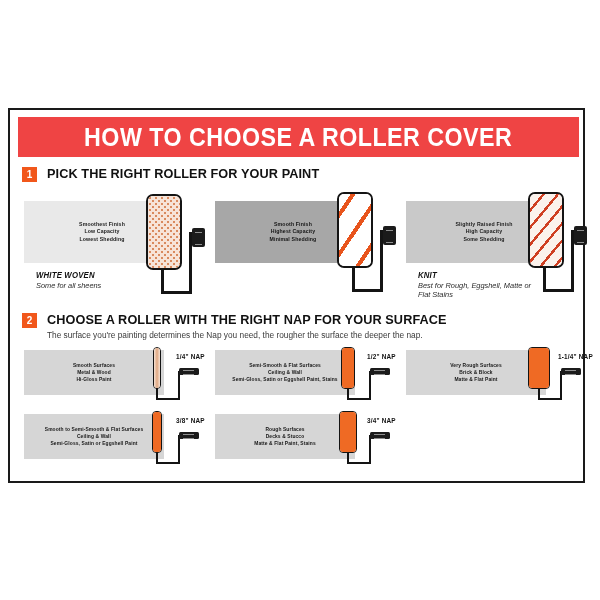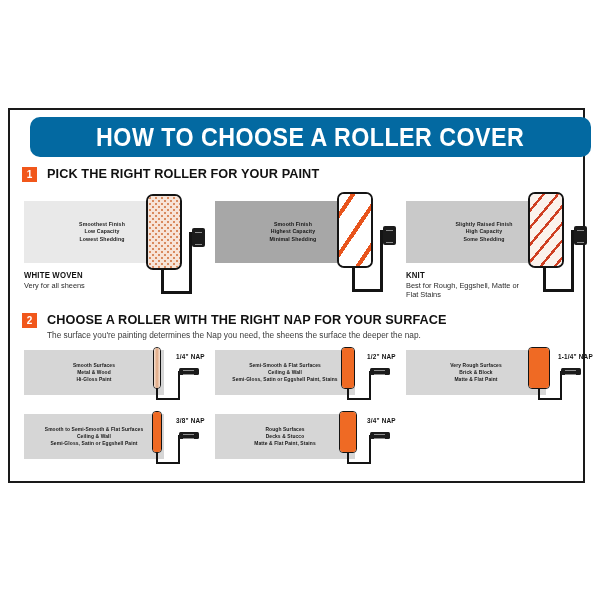--- a/index.html
+++ b/index.html
@@ -13,26 +13,25 @@
     position:absolute;
     left:8px; top:108px;
     width:577px; height:375px;
     background:#ffffff;
     border:2px solid #1a1a1a;
     box-sizing:border-box;
   }
   
   .header-bar{
     position:absolute;
-    left:20px; top:7px;
+    left:8px; top:7px;
     width:561px; height:40px;
-    background:#0369a1;
+    background:#ef4444;
     display:flex; align-items:center; justify-content:center;
     box-sizing:border-box;
-    border-radius:10px;
   }
   .header-title{
     color:#ffffff;
     font-size:25px;
     font-weight:bold;
     letter-spacing:0.5px;
     transform:scaleX(0.93);
     white-space:nowrap;
     font-family:"Liberation Sans", sans-serif;
   }
@@ -89,22 +88,23 @@
     font-weight:bold;
     color:#1a1a1a;
     letter-spacing:0.15px;
     line-height:1.05;
     white-space:nowrap;
   }
   .s1-panel.dark span{ color:#131313; }
 
   .s1-label{
     position:absolute;
-    left:0; top:73px;
+    left:12px; top:73px;
     width:170px;
+    font-style:italic;
   }
   .s1-name{
     font-size:8.2px; font-weight:bold; color:#111111;
     letter-spacing:0.2px; transform:scaleX(0.95);
     transform-origin:left center;
     white-space:nowrap;
   }
   .s1-desc{
     font-size:7.4px; color:#2b2b2b; line-height:1.28;
     margin-top:1px;
@@ -234,21 +234,21 @@
           </div>
           <div class="r1-frame">
             <div class="stem"></div>
               <div class="barh"></div>
               <div class="up"></div>
             <div class="r1-grip"></div>
           </div>
         </div>
         <div class="s1-label">
           <div class="s1-name">WHITE WOVEN</div>
-          <div class="s1-desc">Very for all sheens</div>
+          <div class="s1-desc">Some for all sheens</div>
         </div>
       </div>
 
       <div class="s1-card c2">
         <div class="s1-panel dark">
           <span>Smooth Finish</span>
           <span>Highest Capacity</span>
           <span>Minimal Shedding</span>
         </div>
         <div class="roller1" style="left:112px;top:-6px;">
@@ -290,21 +290,21 @@
       </div>
 
     </div>
   </div>
 
   <div class="section" style="top:202px;">
     <div class="sec-head">
       <div class="step-badge">2</div>
       <div class="sec-title">CHOOSE A ROLLER WITH THE RIGHT NAP FOR YOUR SURFACE</div>
     </div>
-    <div class="sec-sub">The surface you're painting determines the Nap you need, the sheens the surface the deeper the nap.</div>
+    <div class="sec-sub">The surface you're painting determines the Nap you need, the rougher the surface the deeper the nap.</div>
 
     <div style="position:absolute;left:0;top:34px;width:100%;height:128px;">
 
       <div class="s2-card" style="left:14px;top:0;">
         <div class="s2-panel">
           <span>Smooth Surfaces</span>
           <span>Metal &amp; Wood</span>
           <span>Hi-Gloss Paint</span>
         </div>
         <div class="roller2">

